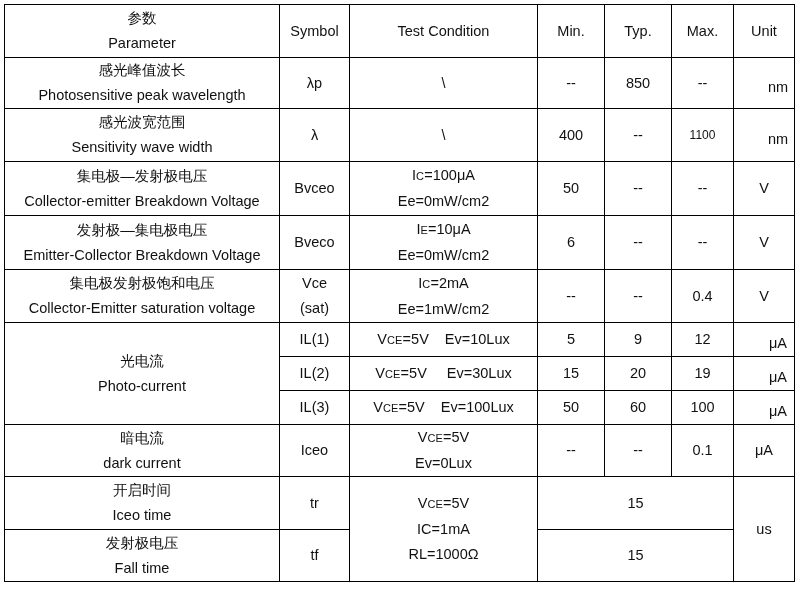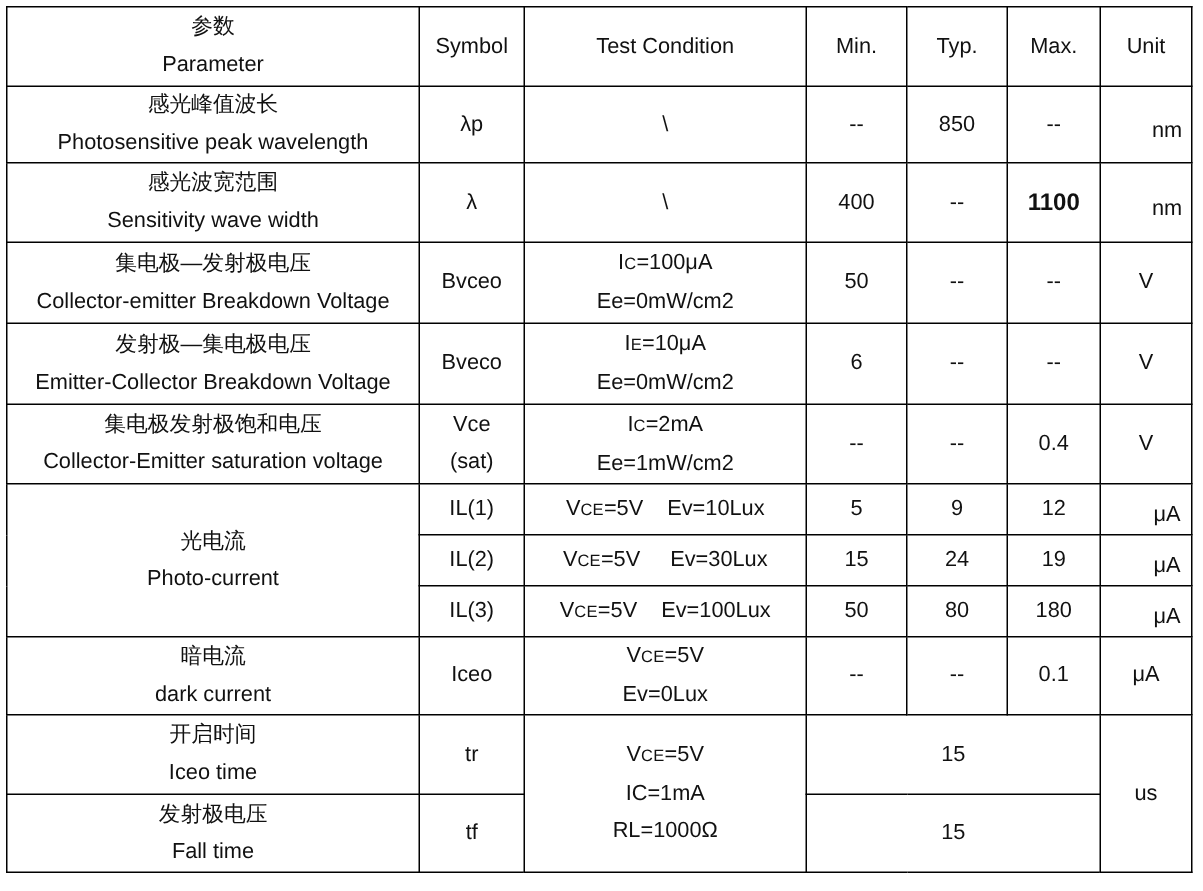--- a/index.html
+++ b/index.html
@@ -29,21 +29,21 @@
       vertical-align: middle;
       padding: 0;
       line-height: 25px;
     }
     .cn { display: block; }
     .en { display: block; }
     .line { display: block; }
     .sub { font-size: 11px; letter-spacing: 0.2px; }
     .gap { display: inline-block; width: 16px; }
     .unit-low { position: relative; top: 4px; margin-left: 28px; }
-    .cell-small { font-size: 16px; font-weight: bold; }
+    .cell-small { font-size: 12px; }
   </style>
 </head>
 <body>
 
 <table class="spec">
   <colgroup>
     <col style="width:275px">
     <col style="width:70px">
     <col style="width:188px">
     <col style="width:67px">
@@ -152,30 +152,30 @@
     <td><span>V</span><span class="sub">CE</span><span>=5V</span><span class="gap"></span><span>Ev=10Lux</span></td>
     <td>5</td>
     <td>9</td>
     <td>12</td>
     <td><span class="unit-low">μA</span></td>
   </tr>
   <tr style="height:34px">
     <td>IL(2)</td>
     <td><span>V</span><span class="sub">CE</span><span>=5V</span><span class="gap" style="width:20px"></span><span>Ev=30Lux</span></td>
     <td>15</td>
-    <td>24</td>
+    <td>20</td>
     <td>19</td>
     <td><span class="unit-low">μA</span></td>
   </tr>
   <tr style="height:34px">
     <td>IL(3)</td>
     <td><span>V</span><span class="sub">CE</span><span>=5V</span><span class="gap"></span><span>Ev=100Lux</span></td>
     <td>50</td>
-    <td>80</td>
-    <td>180</td>
+    <td>60</td>
+    <td>100</td>
     <td><span class="unit-low">μA</span></td>
   </tr>
 
   <tr style="height:52px">
     <td>
       <span class="cn">暗电流</span>
       <span class="en">dark current</span>
     </td>
     <td>Iceo</td>
     <td>

